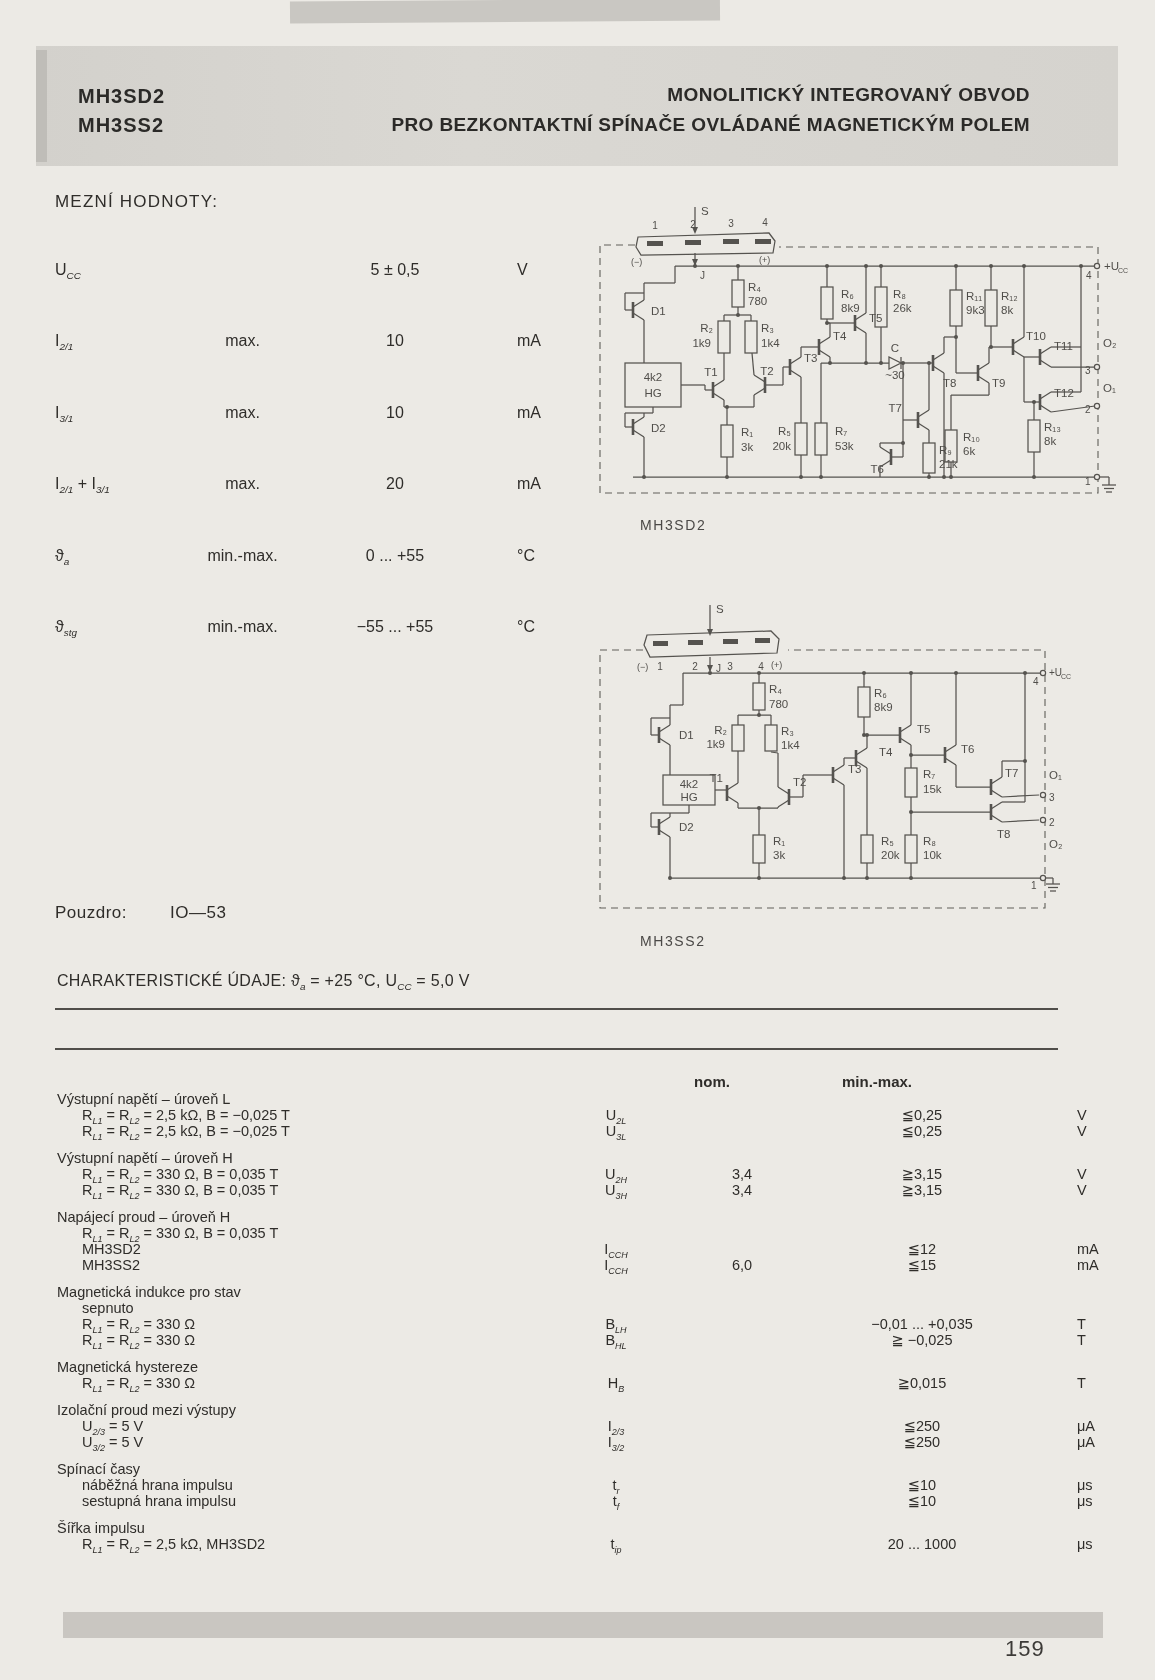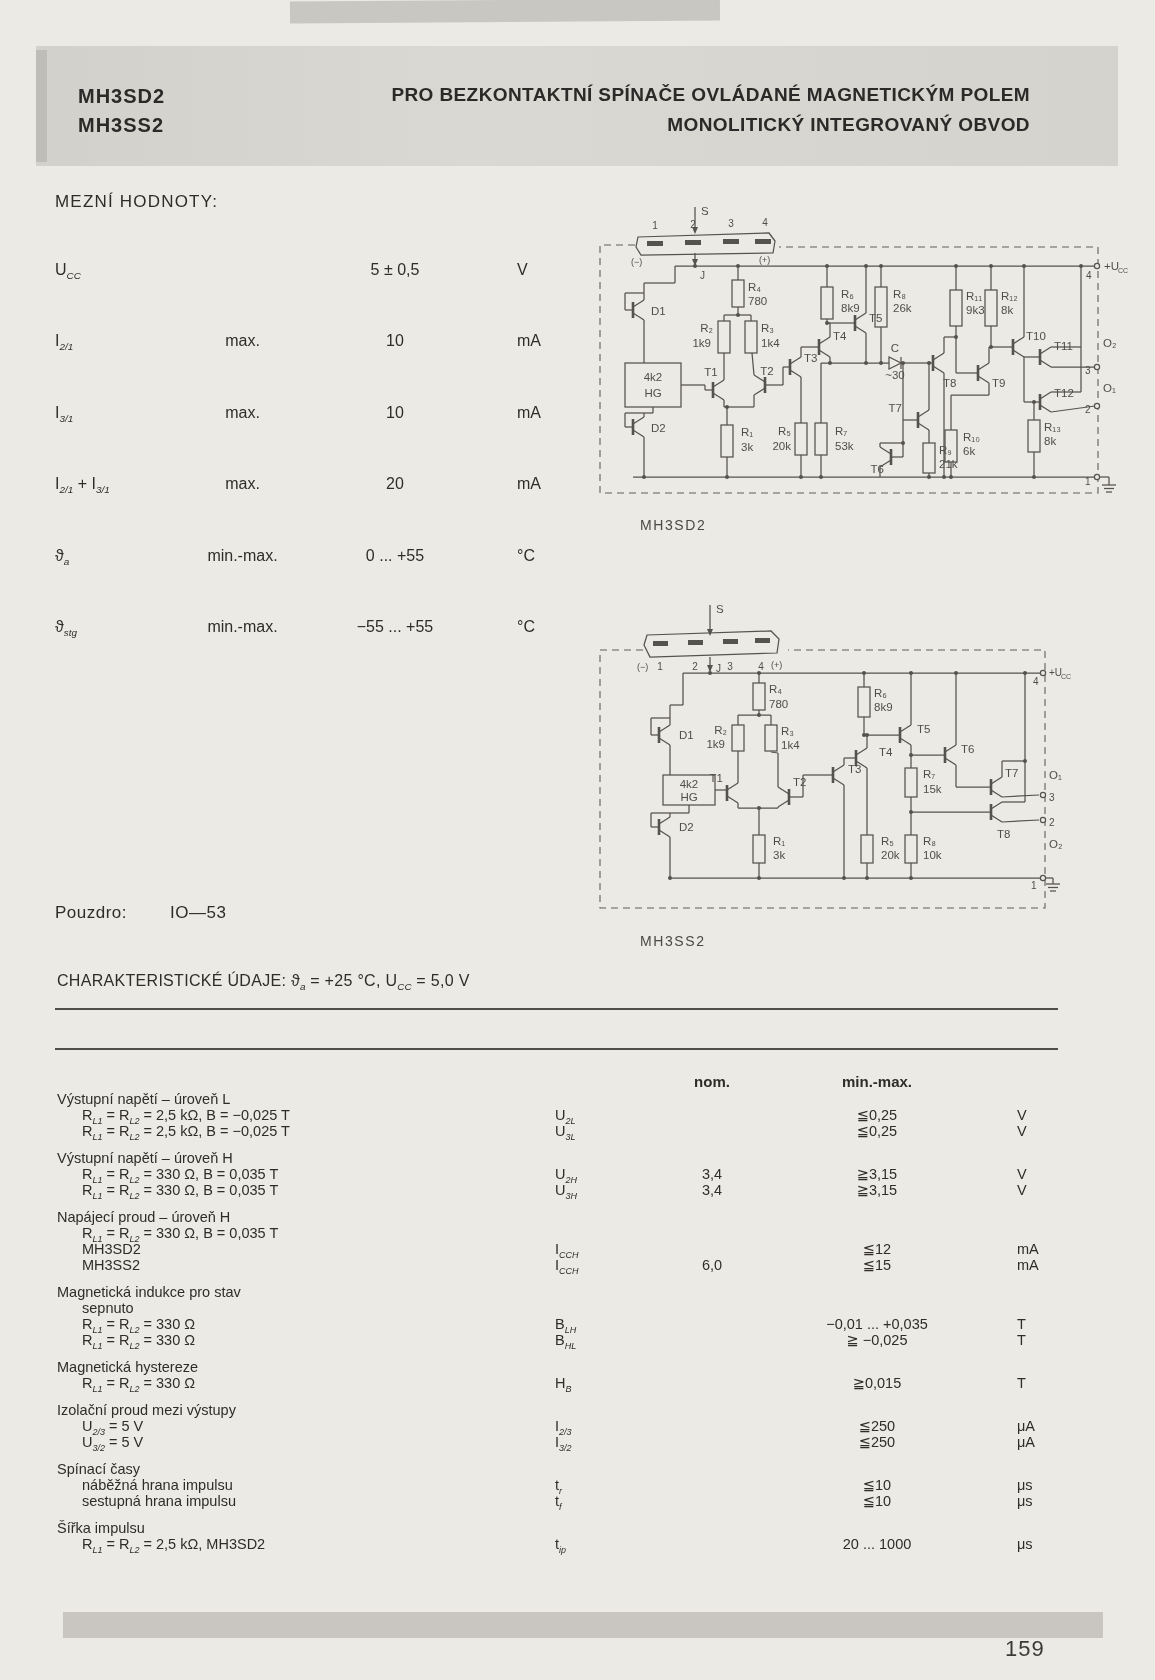--- a/index.html
+++ b/index.html
@@ -48,45 +48,45 @@
 
   .hrule{position:absolute;left:55px;width:1003px;height:2px;background:#504e4a;}
   #rule1{top:1008px;}
   #rule2{top:1048px;}
   .chartitle{position:absolute;left:57px;top:972px;font-size:16px;letter-spacing:.3px;}
   .charhead{position:absolute;left:57px;top:1058px;width:1005px;display:grid;
             grid-template-columns:470px 120px 130px 200px 1fr;font-weight:bold;font-size:15px;}
   .charhead .cnom,.charhead .cmm{text-align:center;margin-top:15px;}
   .chartable{position:absolute;left:57px;top:1080px;width:1005px;font-size:14.5px;}
   .cg{margin-top:11px;line-height:16px;}
-  .crow{display:grid;grid-template-columns:470px 120px 130px 200px 1fr;line-height:16px;align-items:baseline;}
+  .crow{display:grid;grid-template-columns:470px 120px 130px 200px 1fr;line-height:16px;align-items:baseline;gap:15px;}
   .ccond{padding-left:25px;}
-  .csym{padding-left:28px;}
+  .csym{padding-left:28px;text-align:center;}
   .cnom,.cmm{text-align:center;}
   .cunit{padding-left:40px;}
 
   .pageno{position:absolute;left:1005px;top:1636px;font-size:22px;color:#3c3a37;letter-spacing:1px;}
 </style>
 </head>
 <body>
 
 <div class="page">
 
   <div class="band" id="band-top"></div>
   <div class="band" id="band-header"></div>
   <div class="band" id="band-edge"></div>
   <div class="band" id="bar-bottom"></div>
 
   <div class="models">
     <div>MH3SD2</div>
     <div>MH3SS2</div>
   </div>
   <div class="doctitle">
+    <div>MONOLITICKÝ INTEGROVANÝ OBVOD</div>
     <div>PRO BEZKONTAKTNÍ SPÍNAČE OVLÁDANÉ MAGNETICKÝM POLEM</div>
-    <div>MONOLITICKÝ INTEGROVANÝ OBVOD</div>
   </div>
 
   <div class="limits">
     <div class="ltitle">MEZNÍ HODNOTY:</div>
     <div class="lrow">
       <div>U<sub>CC</sub></div>
       <div class="lc2"></div>
       <div class="lc3">5 ± 0,5</div>
       <div class="lc4">V</div>
     </div>

